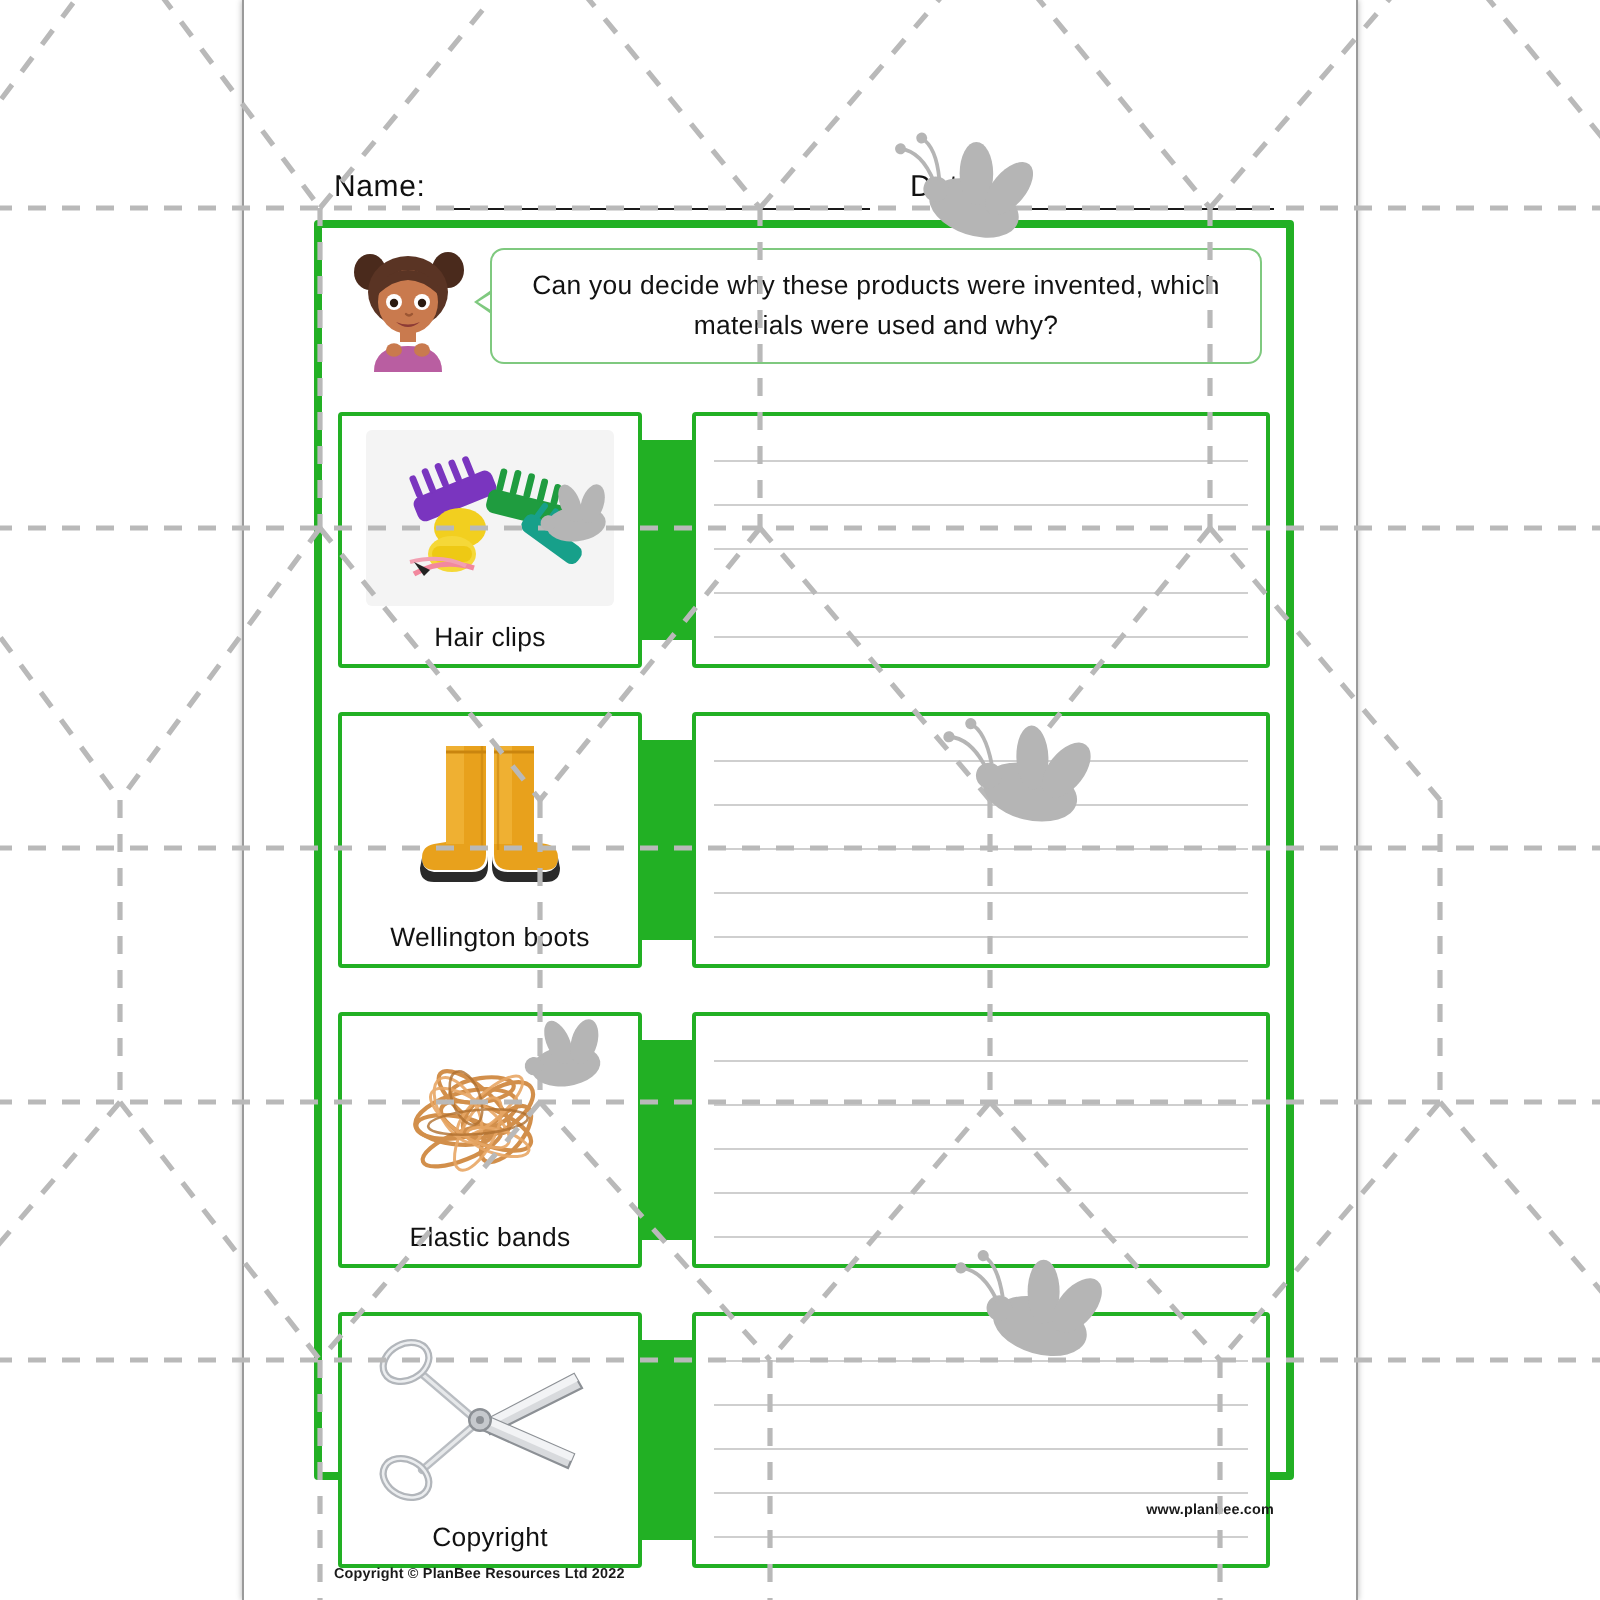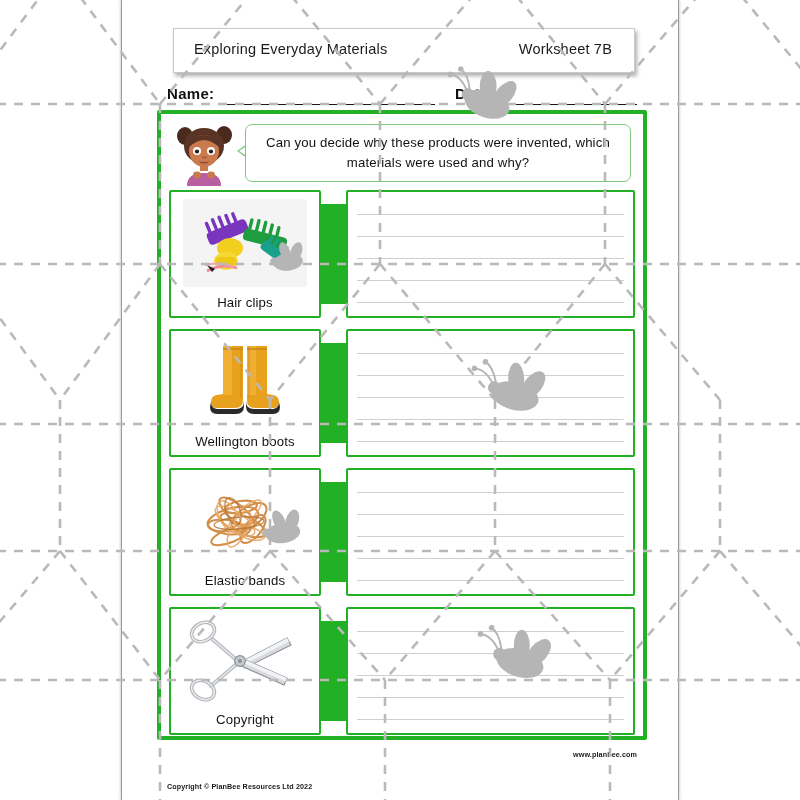--- a/index.html
+++ b/index.html
@@ -45,21 +45,21 @@
   .title-box .t-right {
     position: absolute; right: 22px; top: 12px;
     font-size: 14.5px; color: #1b1b1b;
     letter-spacing: .2px;
   }
 
   
   .namedate { position: absolute; left: 45px; top: 84px; width: 470px; height: 24px; }
   .nd-label {
     position: absolute; top: 1px;
-    font-size: 15px; font-weight: bold; color: #111;
+    font-size: 15px; font-weight: normal; color: #111;
     letter-spacing: .3px;
   }
   .nd-rule {
     position: absolute; bottom: 3px;
     border-bottom: 1.6px solid #1a1a1a;
   }
   .name-label { left: 0; }
   .name-rule  { left: 53px; width: 215px; }
   .date-label { left: 288px; }
   .date-rule  { left: 333px; width: 137px; }
@@ -109,21 +109,21 @@
     text-align: center;
     font-size: 13.2px;
     color: #121212;
     line-height: 1.48;
     padding: 8px 10px 0 10px;
     letter-spacing: .15px;
   }
 
   
   .rows { position: absolute; left: 8px; top: 76px; width: 466px; }
-  .row { position: relative; height: 134px; margin-bottom: 5px; }
+  .row { position: relative; height: 134px; margin-bottom: 5px; margin-top: 16px; }
 
   .card {
     position: absolute; left: 0; top: 0;
     width: 152px; height: 128px;
     border: 2.4px solid #22b024;
     border-radius: 2px;
     background: #ffffff;
     overflow: hidden;
   }
   .card-img {
@@ -177,24 +177,20 @@
   
   .art { position: absolute; left: 0; top: 0; width: 100%; height: 100%; }
 </style>
 </head>
 <body>
 
 <div id="stage">
 
   <div class="sheet">
 
-    <div class="title-box">
-      <span class="t-left">Exploring Everyday Materials</span>
-      <span class="t-right">Worksheet 7B</span>
-    </div>
 
     <div class="namedate">
       <span class="nd-label name-label">Name:</span>
       <span class="nd-rule  name-rule"></span>
       <span class="nd-label date-label">Date:</span>
       <span class="nd-rule  date-rule"></span>
     </div>
 
     <div class="green-frame">
 

